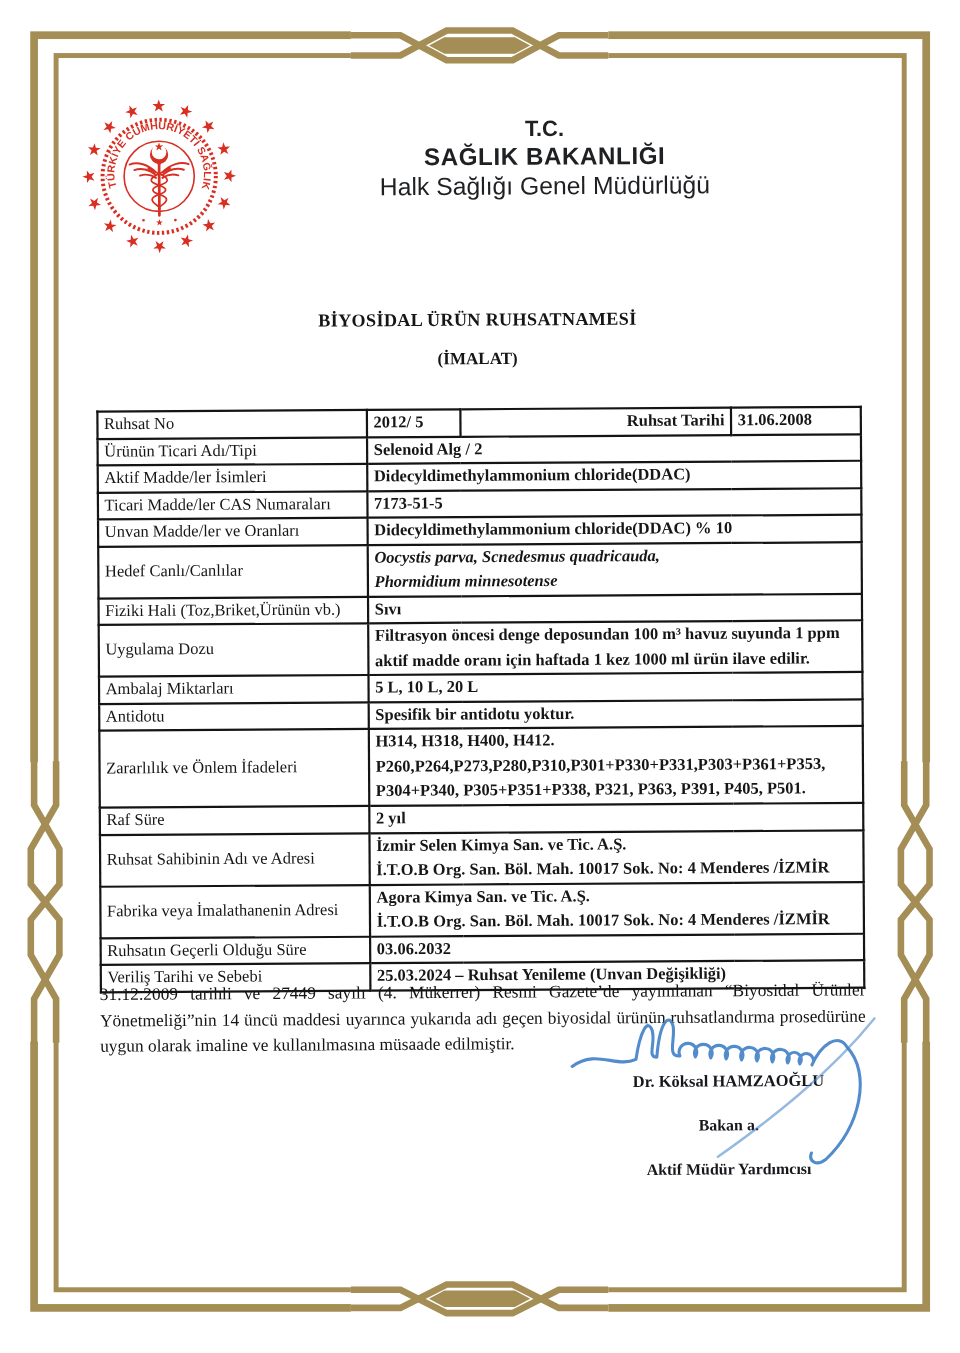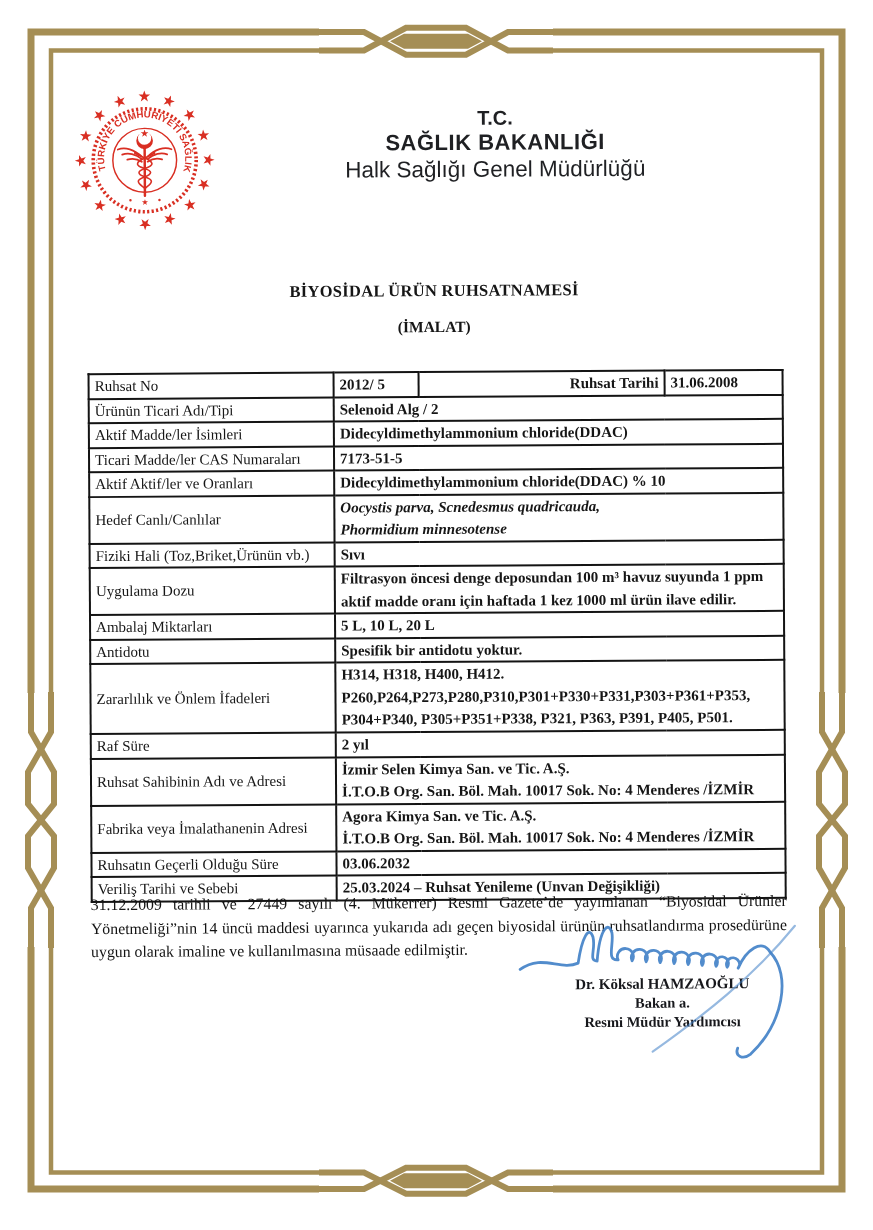--- a/index.html
+++ b/index.html
@@ -26,21 +26,21 @@
   td.lbl{font-weight:400;}
   td.val{font-weight:bold;}
   td.val.italic div{font-style:italic;}
   td.rlabel{font-weight:bold;text-align:right;}
   
   .paragraph{position:absolute;left:89px;top:891px;width:696px;font-size:15.8px;
              line-height:23.5px;text-align:justify;color:#141414;font-weight:500;}
   
   .sig-text{position:absolute;left:545px;top:975px;width:230px;text-align:center;color:#17181c;}
   .sig-name{font-size:15px;font-weight:bold;line-height:20px;}
-  .sig-role{font-size:14.5px;font-weight:bold;line-height:18.5px;}
+  .sig-role{font-size:14.5px;font-weight:bold;line-height:18.5px;margin-top:21px;}
   .sig-svg{position:absolute;left:500px;top:898px;width:340px;height:180px;z-index:3;pointer-events:none;}
 </style>
 </head>
 <body>
 
 <div class="page">
 
   <svg class="border-svg" width="873" height="1230" viewBox="0 0 873 1230">
     <g stroke="#a58e55" fill="none">
       <rect x="31" y="32" width="811" height="1157" stroke-width="7"></rect>
@@ -174,21 +174,21 @@
               <div>Didecyldimethylammonium chloride(DDAC)</div>
             </td>
       </tr>
       <tr style="height:23px">
         <td class="lbl">Ticari Madde/ler CAS Numaraları</td>
         <td class="val" colspan="3">
               <div>7173-51-5</div>
             </td>
       </tr>
       <tr style="height:24px">
-        <td class="lbl">Aktif Aktif/ler ve Oranları</td>
+        <td class="lbl">Unvan Madde/ler ve Oranları</td>
         <td class="val" colspan="3">
               <div>Didecyldimethylammonium chloride(DDAC) % 10</div>
             </td>
       </tr>
       <tr style="height:47px">
         <td class="lbl">Hedef Canlı/Canlılar</td>
         <td class="val italic" colspan="3">
           <div>Oocystis parva, Scnedesmus quadricauda,</div>
           <div>Phormidium minnesotense</div>
         </td>
@@ -259,21 +259,21 @@
             </td>
       </tr>
     </tbody>
       </table>
 
     <div class="paragraph">31.12.2009 tarihli ve 27449 sayılı (4. Mükerrer) Resmi Gazete’de yayımlanan “Biyosidal Ürünler Yönetmeliği”nin 14 üncü maddesi uyarınca yukarıda adı geçen biyosidal ürünün ruhsatlandırma prosedürüne uygun olarak imaline ve kullanılmasına müsaade edilmiştir.</div>
 
     <div class="sig-text">
       <div class="sig-name">Dr. Köksal HAMZAOĞLU</div>
       <div class="sig-role">Bakan a.</div>
-      <div class="sig-role">Resmi Müdür Yardımcısı</div>
+      <div class="sig-role">Aktif Müdür Yardımcısı</div>
     </div>
 
     <svg class="sig-svg" viewBox="0 0 340 180">
       <g stroke="#3f7fc6" fill="none" stroke-linecap="round" stroke-linejoin="round">
         <path stroke-width="2.8" opacity="0.9" d="
           M 18 72
           C 40 56 58 74 76 66
           C 80 40 87 28 91 40 C 94 52 86 64 95 64
           C 98 30 107 24 110 36 C 112 48 104 64 116 63
           a 8 8 0 1 1 14 1

